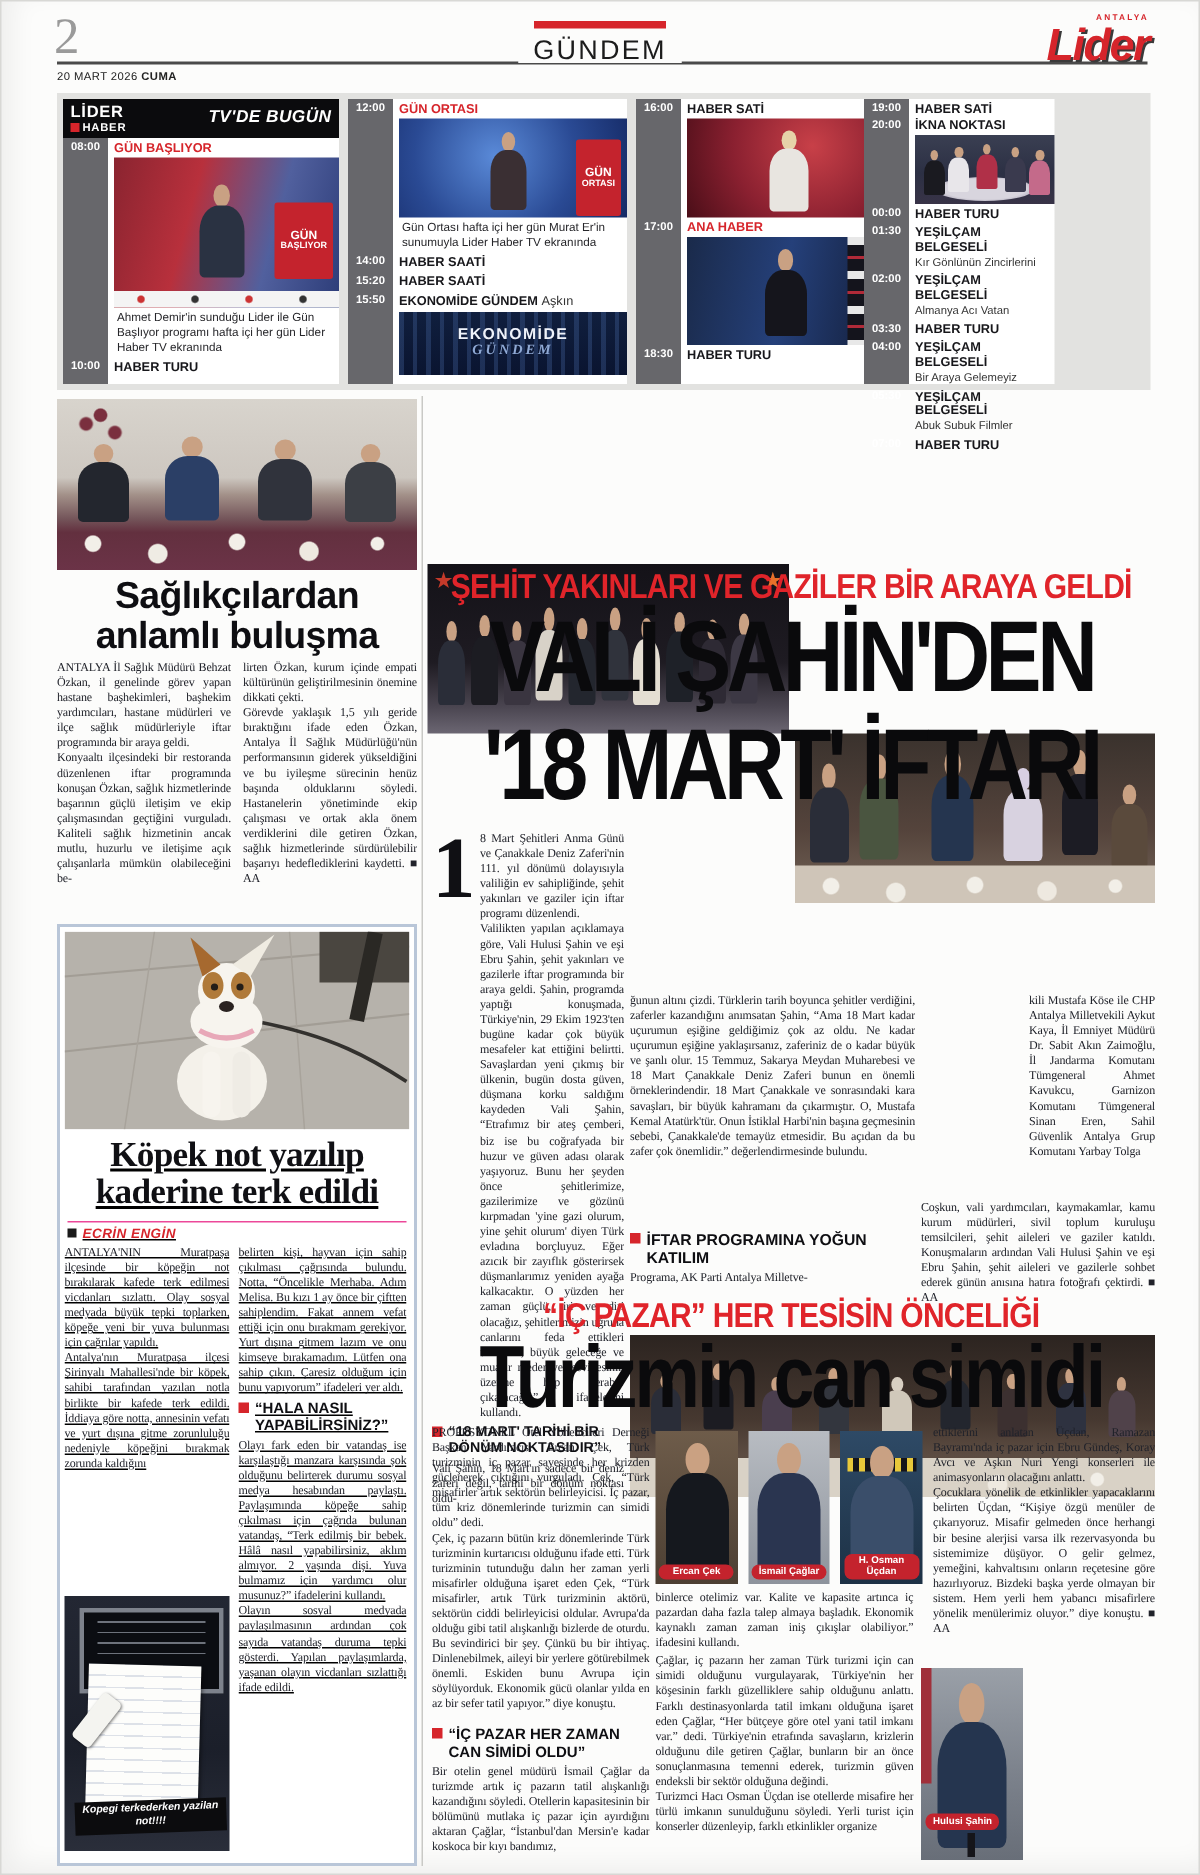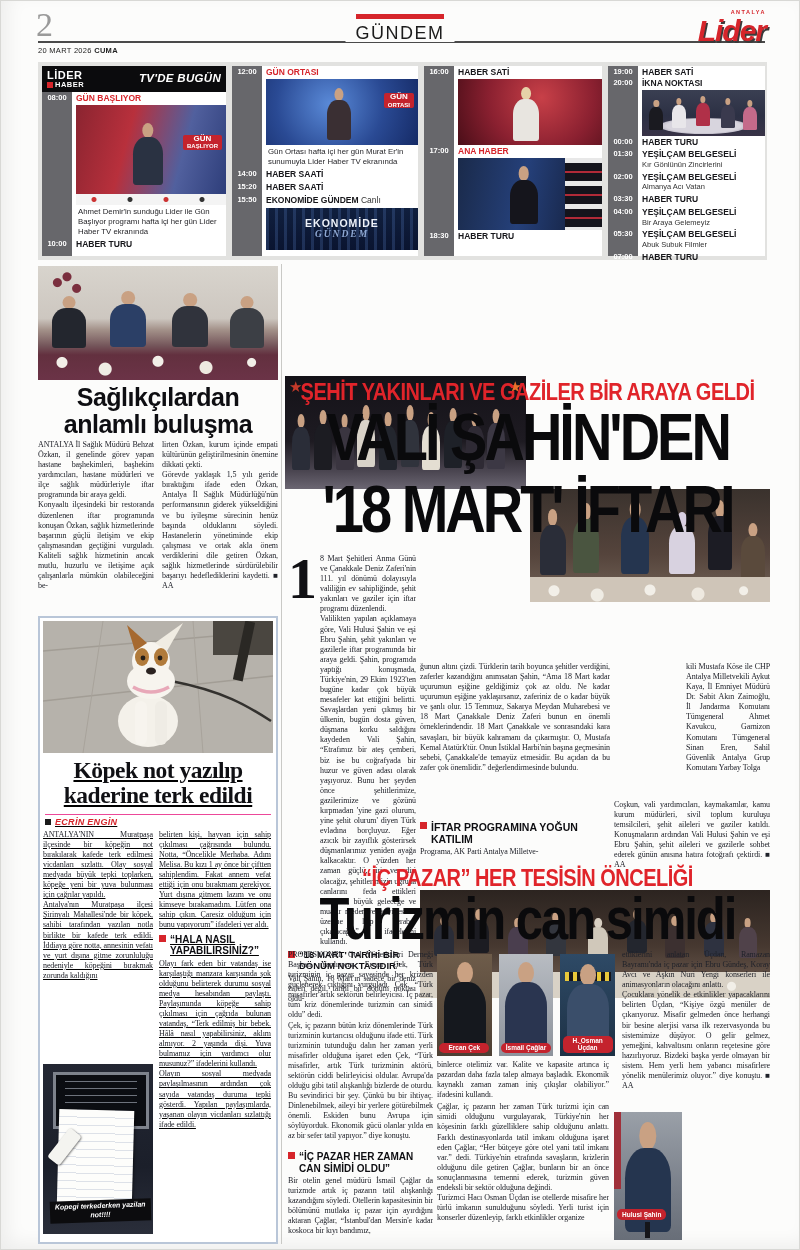--- a/index.html
+++ b/index.html
@@ -24,21 +24,21 @@
   .tvlogo small{display:flex;align-items:center;gap:2px;font:900 7.5px/1 "Liberation Sans",sans-serif;}
   .redsq{display:inline-block;width:6px;height:6px;background:#d6252b;}
   .tvtitle{margin-left:auto;font:italic 900 11.5px/1 "Liberation Sans",sans-serif;letter-spacing:.3px;}
   .trow{position:relative;padding:2px 2px 1px 34px;font:700 8.5px/1.15 "Liberation Sans",sans-serif;color:#17171b;}
   .trow .tt{position:absolute;left:0;top:2px;width:30px;text-align:center;color:#fff;font:700 7.5px/1.15 "Liberation Sans",sans-serif;}
   .trow.red span.pg{color:#d6252b;}
   .tsub{padding:0 2px 1px 34px;font:400 7.5px/1.15 "Liberation Sans",sans-serif;color:#333;}
   .canli{font-weight:400;color:#333;}
   .tvphoto{position:relative;margin-left:34px;overflow:hidden;}
   .tvcap{margin-left:34px;font:400 7.8px/1.3 "Liberation Sans",sans-serif;color:#26262a;padding:2px 3px 1px 2px;}
-  .phlabel{position:absolute;right:4px;top:30%;background:#c4232d;color:#fff;text-align:center;padding:0 4px;border-radius:2px;}
+  .phlabel{position:absolute;right:4px;top:30%;background:#c4232d;color:#fff;text-align:center;padding:18px 4px;border-radius:2px;}
   .phlabel b{display:block;font:900 8px/1.05 "Liberation Sans",sans-serif;}
   .phlabel i{display:block;font:900 6px/1.1 "Liberation Sans",sans-serif;font-style:normal;}
   .socialbar{position:absolute;left:0;right:0;bottom:0;height:11%;background:#f4f4f4;
              background-image:radial-gradient(circle at 12% 50%,#c33 0 2px,transparent 3px),radial-gradient(circle at 36% 50%,#333 0 2px,transparent 3px),radial-gradient(circle at 60% 50%,#c33 0 2px,transparent 3px),radial-gradient(circle at 84% 50%,#333 0 2px,transparent 3px);}
   .stripes{position:absolute;right:0;top:0;bottom:0;width:26%;background:repeating-linear-gradient(180deg,#e8e8e8 0 5px,#14141c 5px 13px,#b02a38 13px 15px,#14141c 15px 23px);}
   .ekog{margin-left:34px;height:42px;margin-top:2px;background:
         repeating-linear-gradient(90deg,rgba(90,130,200,.25) 0 3px,rgba(10,20,50,0) 3px 9px),
         linear-gradient(180deg,#101f3e,#0a1430);display:flex;flex-direction:column;align-items:center;justify-content:center;}
   .ekog b{font:900 10.5px/1 "Liberation Sans",sans-serif;color:#eef2fa;letter-spacing:1px;}
   .ekog i{font:italic 700 9.5px/1.2 "Liberation Serif",serif;color:#8fa9d4;letter-spacing:2px;}
@@ -124,41 +124,41 @@
     <div class="tvphoto ph" style="height:66px;background:radial-gradient(circle at 42% 38%,#5a8ad8 0%,#2a4a94 55%,#152a66 100%);">
       <i class="figure" style="left:40%;top:14%;width:24px;height:52px;--st:#3a2f33;--sk:#c9a183;"></i>
       <div class="phlabel" style="top:22%;">
         <b>GÜN</b>
           <i>ORTASI</i>
       </div>
     </div>
     <div class="tvcap">Gün Ortası hafta içi her gün Murat Er'in sunumuyla Lider Haber TV ekranında</div>
     <div class="trow"><span class="tt">14:00</span><span>HABER SAATİ</span></div>
     <div class="trow"><span class="tt">15:20</span><span>HABER SAATİ</span></div>
-    <div class="trow"><span class="tt">15:50</span><span>EKONOMİDE GÜNDEM</span> <span class="canli">Canlı</span></div>
+    <div class="trow"><span class="tt">15:50</span><span>EKONOMİDE GÜNDEM</span> <span class="canli">Aşkın</span></div>
     <div class="ekog">
       <b>EKONOMİDE</b>
       <i>GÜNDEM</i>
     </div>
   </div>
 
   <div class="tvcol" style="left:424px;width:178px;">
     <div class="trow"><span class="tt">16:00</span><span>HABER SATİ</span></div>
     <div class="tvphoto ph" style="height:66px;background:radial-gradient(circle at 58% 28%,#c84048 0%,#8a2030 55%,#4a0e18 100%);">
       <i class="figure" style="left:38%;top:12%;width:26px;height:54px;--st:#e8e5e0;--sk:#e6d2a8;"></i>
     </div>
     <div class="trow red"><span class="tt">17:00</span><span class="pg">ANA HABER</span></div>
     <div class="tvphoto ph" style="height:72px;background:linear-gradient(100deg,#1a2a4a 0%,#25407a 45%,#10182e 100%);">
       <div class="stripes"></div>
       <i class="figure" style="left:36%;top:12%;width:28px;height:58px;--st:#15151c;--sk:#c9a183;"></i>
     </div>
     <div class="trow"><span class="tt">18:30</span><span>HABER TURU</span></div>
   </div>
 
-  <div class="tvcol" style="left:608px;width:157px;">
+  <div class="tvcol" style="left:576px;width:127px;">
     <div class="trow"><span class="tt">19:00</span><span>HABER SATİ</span></div>
     <div class="trow" style="padding-top:0;"><span class="tt" style="top:0;">20:00</span><span>İKNA NOKTASI</span></div>
     <div class="tvphoto ph" style="height:46px;background:linear-gradient(180deg,#3a3f52 0%,#2c3044 55%,#383347 100%);">
       <div class="roundtable"></div>
       <i class="figure" style="left:6%;top:22%;width:14px;height:30px;--st:#1a1a20;"></i>
       <i class="figure" style="left:24%;top:18%;width:14px;height:30px;--st:#e8e6ea;"></i>
       <i class="figure" style="left:44%;top:14%;width:14px;height:30px;--st:#b03048;"></i>
       <i class="figure" style="left:64%;top:18%;width:14px;height:30px;--st:#3a3a4e;"></i>
       <i class="figure" style="left:82%;top:22%;width:14px;height:30px;--st:#c46a8a;"></i>
     </div>

